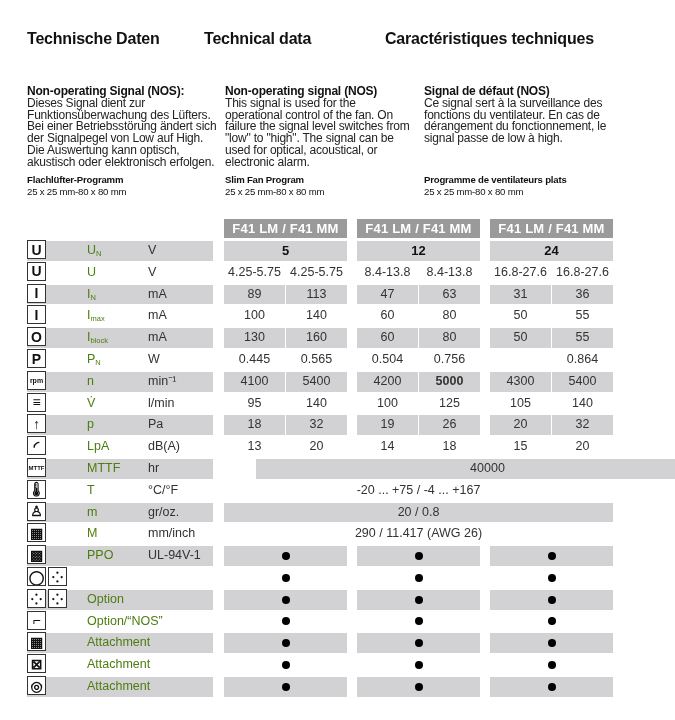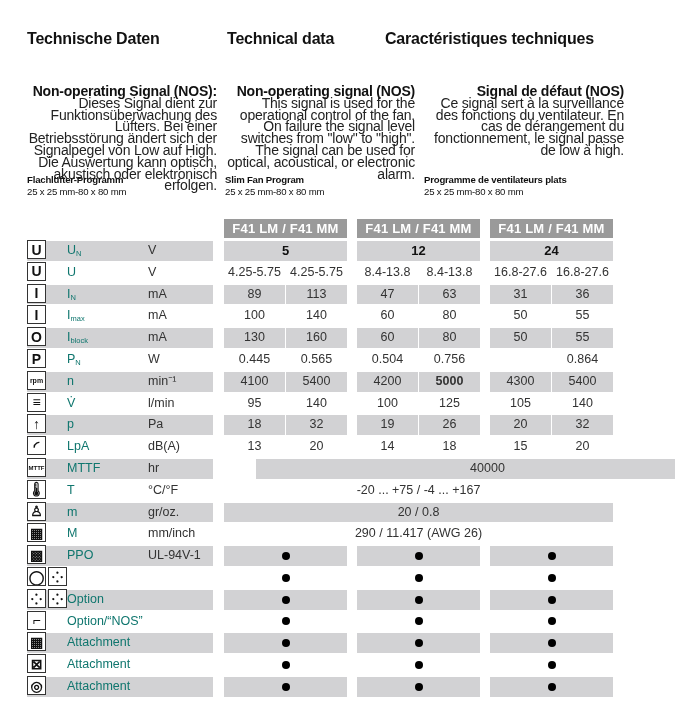--- a/index.html
+++ b/index.html
@@ -1,40 +1,40 @@
 <!DOCTYPE html>
 <html><head>
 <meta charset="utf-8">
 <style>
   html,body{margin:0;padding:0;background:#fff;}
   body{width:675px;height:720px;position:relative;overflow:hidden;font-family:"Liberation Sans",sans-serif;color:#111;}
   .h1{position:absolute;top:30px;font-size:16px;font-weight:bold;letter-spacing:-0.2px;}
-  .intro{position:absolute;top:86px;width:200px;font-size:14px;line-height:11.8px;color:#222;letter-spacing:-0.2px;text-align:right;}
+  .intro{position:absolute;top:86px;width:200px;font-size:12px;line-height:11.8px;color:#222;letter-spacing:-0.2px;}
   .intro .ttl{font-weight:bold;color:#111;}
   .prog{position:absolute;top:174px;font-size:9.6px;line-height:11.5px;letter-spacing:-0.2px;}
   .prog .ttl{font-weight:bold;}
   .grp-hdr{position:absolute;top:219px;height:19px;width:123px;background:#9a9a9a;color:#fff;font-weight:bold;font-size:13px;text-align:center;line-height:19px;letter-spacing:0.2px;}
   .row{position:absolute;left:27px;width:600px;height:21.8px;}
   .row .lbl-bg{position:absolute;left:0;top:1px;width:186px;height:19.8px;}
   .row.shade .lbl-bg{background:#d2d2d4;}
   .icon{position:absolute;left:0;top:0;width:19px;height:19px;border:1.2px solid #333;background:#fff;box-sizing:border-box;display:flex;align-items:center;justify-content:center;font-weight:bold;overflow:hidden;}
   .icon2{left:21px;}
-  .sym{position:absolute;left:40px;top:0;line-height:21.8px;font-size:12.5px;color:#0f766e;}
+  .sym{position:absolute;left:60px;top:0;line-height:21.8px;font-size:12.5px;color:#4d7c0f;}
   .sym sub{font-size:7.5px;vertical-align:-2px;}
   .unit{position:absolute;left:121px;top:0;line-height:21.8px;font-size:12.5px;color:#333;}
   .cell{position:absolute;top:1px;height:19.8px;line-height:19.8px;text-align:center;font-size:12.5px;color:#333;}
   .row.shade .cell{background:#d2d2d4;}
   .cell.bold{font-weight:bold;color:#111;font-size:13px;}
   .dot{display:inline-block;width:8px;height:8px;border-radius:50%;background:#000;vertical-align:middle;}
 </style>
 </head>
 <body>
 
 <div class="h1" style="left:27px;">Technische Daten</div>
-<div class="h1" style="left:227px;text-align:center;">Technical data</div>
+<div class="h1" style="left:204px;text-align:center;">Technical data</div>
 <div class="h1" style="left:385px;">Caractéristiques techniques</div>
 
 <div class="intro" style="left:27px;width:190px;">
   <div class="ttl">Non-operating Signal (NOS):</div>
   <div>Dieses Signal dient zur Funktionsüberwachung des Lüfters. Bei einer Betriebsstörung ändert sich der Signalpegel von Low auf High. Die Auswertung kann optisch, akustisch oder elektronisch erfolgen.</div>
 </div>
 <div class="intro" style="left:225px;width:190px;">
   <div class="ttl">Non-operating signal (NOS)</div>
   <div>This signal is used for the operational control of the fan. On failure the signal level switches from "low" to "high". The signal can be used for optical, acoustical, or electronic alarm.</div>
 </div>

